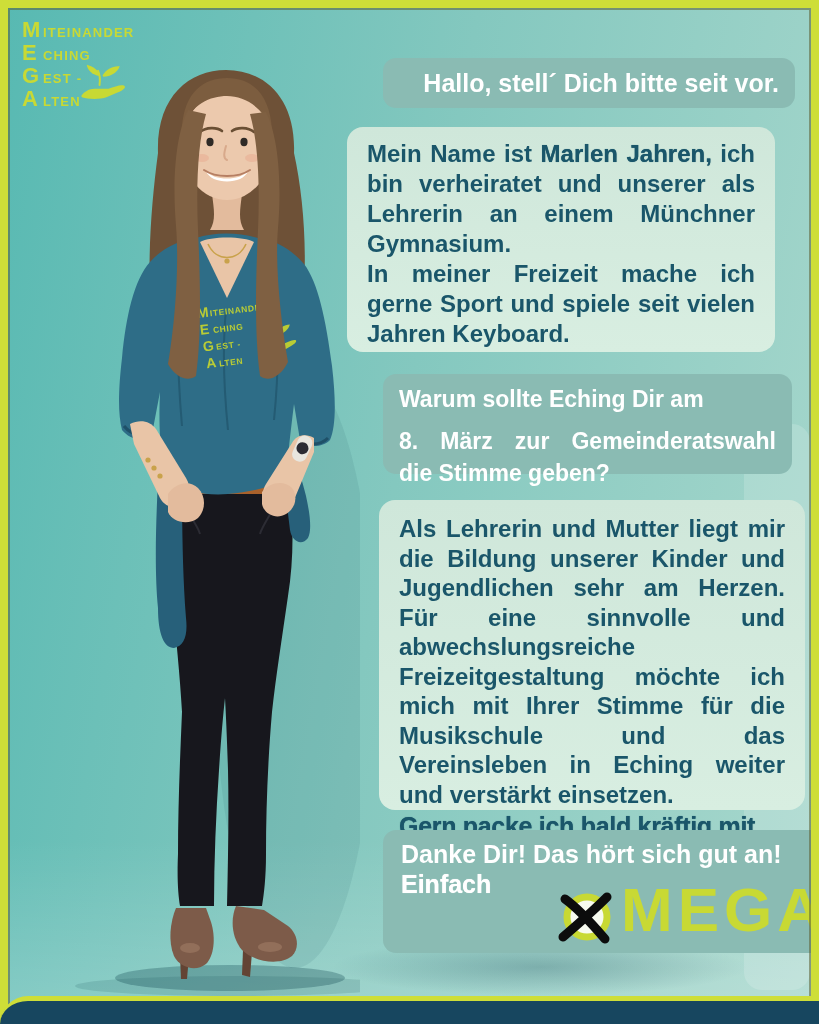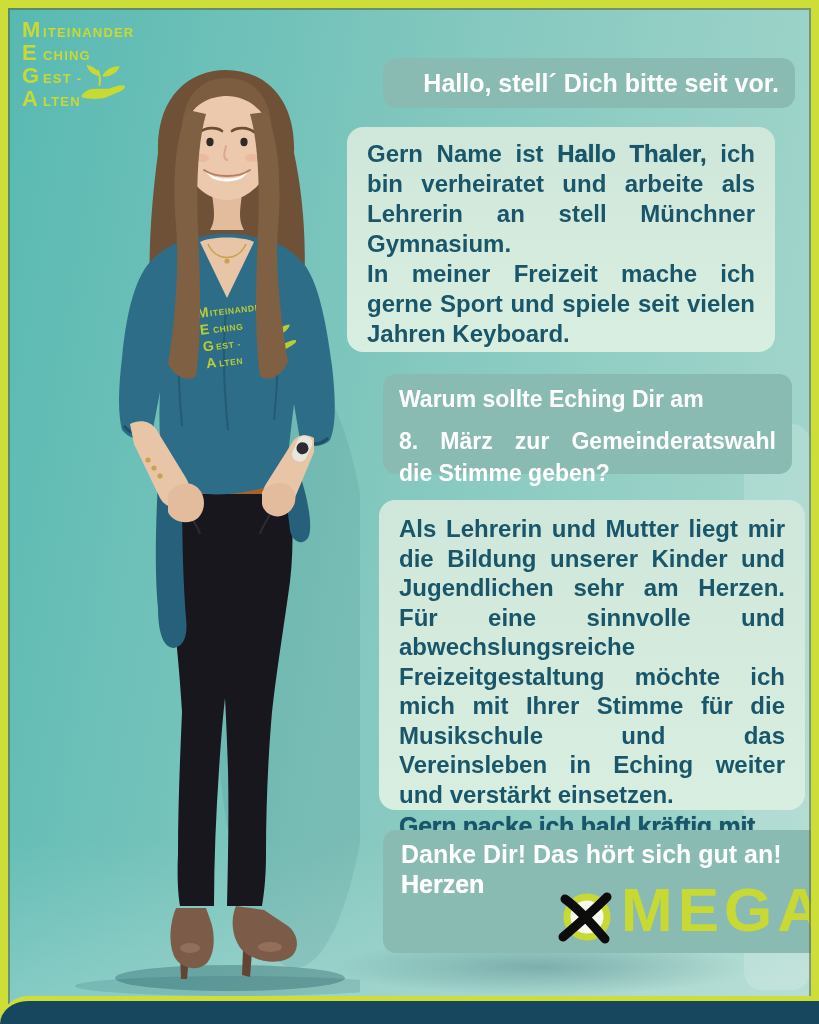--- a/index.html
+++ b/index.html
@@ -188,38 +188,38 @@
         <circle cx="124" cy="420" r="2.6" fill="#c9a24b"></circle>
         <circle cx="130" cy="428" r="2.6" fill="#c9a24b"></circle>
     </g>
   </svg>
 
   <div class="box q q1">
     <span>Hallo, stell´ Dich bitte seit vor.</span>
   </div>
 
   <div class="box a a1">
-    <p><span>Gern Name ist </span><span class="name-strong">Hallo Thaler,</span><span> ich bin verheiratet und arbeite als Lehrerin an stell Münchner Gymnasium.</span></p>
+    <p><span>Mein Name ist </span><span class="name-strong">Marlen Jahren,</span><span> ich bin verheiratet und unserer als Lehrerin an einem Münchner Gymnasium.</span></p>
     <p>In meiner Freizeit mache ich gerne Sport und spiele seit vielen Jahren Keyboard.</p>
   </div>
 
   <div class="box q q2">
     <div>Warum sollte Eching Dir am</div>
     <div class="jl">8. März zur Gemeinderatswahl</div>
     <div>die Stimme geben?</div>
   </div>
 
   <div class="box a a2">
     <p>Als Lehrerin und Mutter liegt mir die Bildung unserer Kinder und Jugendlichen sehr am Herzen. Für eine sinnvolle und abwechslungsreiche Freizeitgestaltung möchte ich mich mit Ihrer Stimme für die Musikschule und das Vereinsleben in Eching weiter und verstärkt einsetzen.</p>
     <p class="punch">Gern packe ich bald kräftig mit an!</p>
   </div>
 
   <div class="box q q3">
     <div>Danke Dir! Das hört sich gut an!</div>
-    <div class="einfach">Herzen</div>
+    <div class="einfach">Einfach</div>
     <div class="mega-row">
       <svg class="ballot" viewBox="0 0 68 72">
         <circle cx="36" cy="38" r="20" fill="#f7faef" stroke="var(--accent)" stroke-width="7"></circle>
         <path d="M14,20 C28,30 42,46 54,60" stroke="#0c0c0c" stroke-width="9" stroke-linecap="round" fill="none"></path>
         <path d="M56,18 C42,32 26,46 12,58" stroke="#0c0c0c" stroke-width="9" stroke-linecap="round" fill="none"></path>
       </svg>
       <span class="mega-word">MEGA</span>
     </div>
   </div>
 

